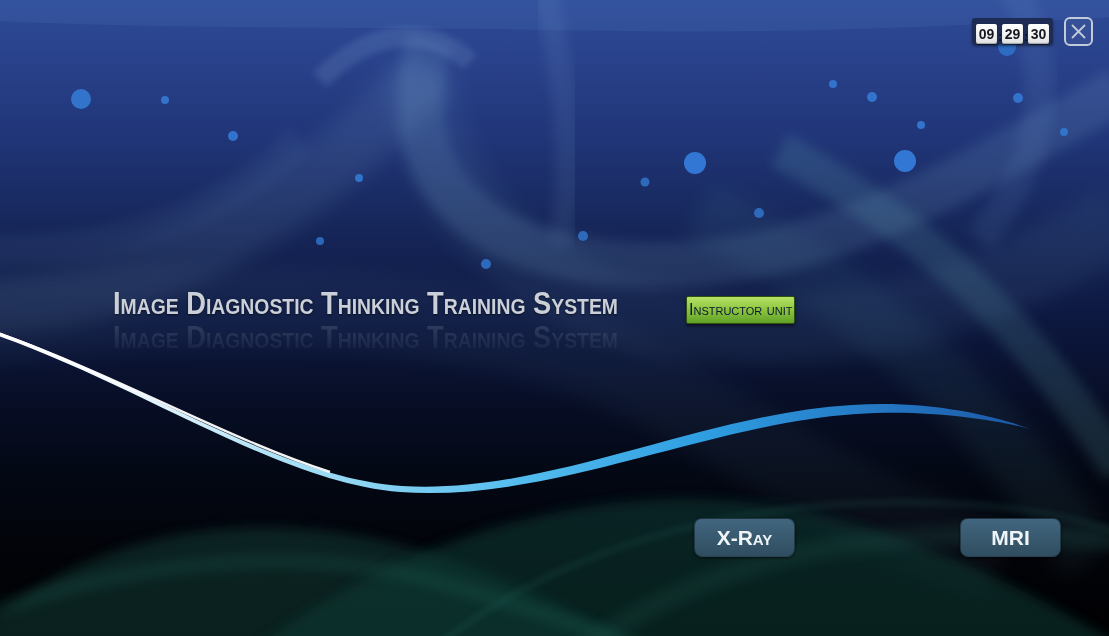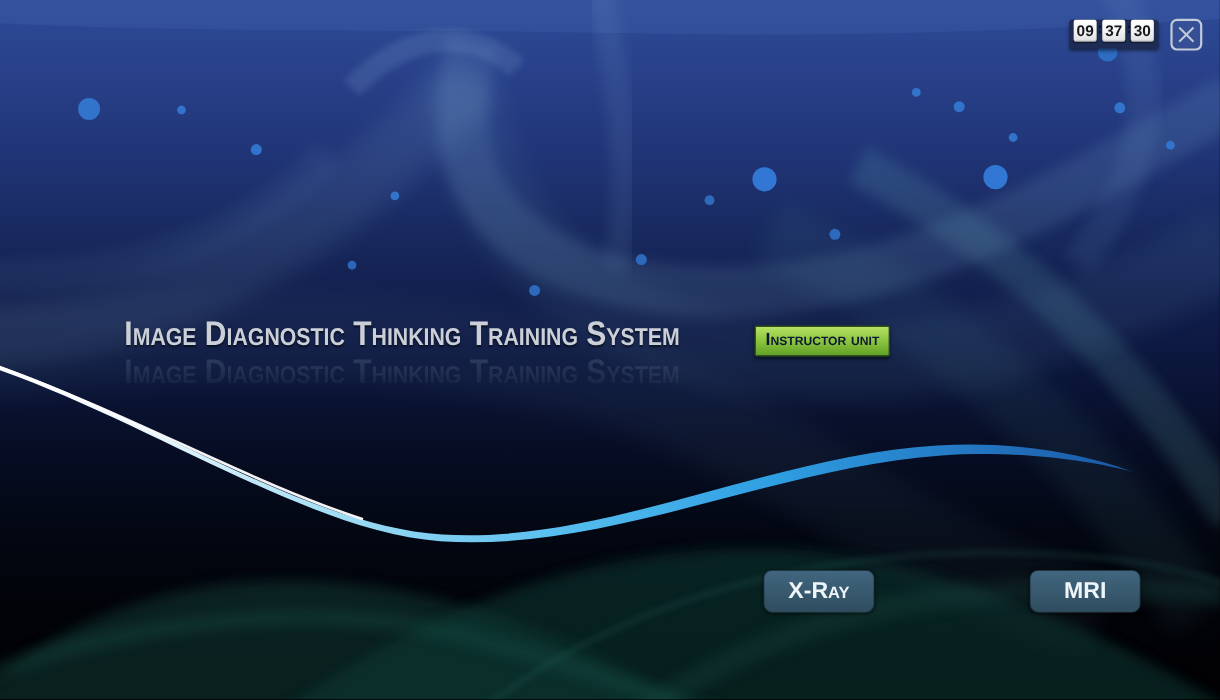--- a/index.html
+++ b/index.html
@@ -24,46 +24,46 @@
   }
   .title-reflection{
     font-size:31px;font-weight:700;font-variant:small-caps;
     color:#51627e;opacity:.52;white-space:nowrap;line-height:32px;
     transform:scaleX(.88);transform-origin:left center;
     -webkit-mask-image:linear-gradient(180deg,rgba(0,0,0,.9),rgba(0,0,0,.15));
             mask-image:linear-gradient(180deg,rgba(0,0,0,.9),rgba(0,0,0,.15));
   }
   .badge{
     position:absolute;left:686px;top:296px;height:26px;line-height:25px;
-    padding:0 9px;border-radius:2px;
+    padding:0 2px;border-radius:2px;
     background:linear-gradient(180deg,#b6e266 0%,#8dc63f 48%,#61a128 100%);
     border:1px solid #2f5210;
-    color:#0c1834;font-weight:700;font-size:16px;font-variant:small-caps;
+    color:#0c1834;font-weight:400;font-size:16px;font-variant:small-caps;
     white-space:nowrap;box-shadow:0 2px 3px rgba(0,0,0,.55);
   }
 
   
   .modality{
     position:absolute;top:518px;width:101px;height:39px;
     background:linear-gradient(180deg,#426680 0%,#37586d 55%,#304d60 100%);
     border:1px solid rgba(0,0,0,.35);border-radius:8px;
     color:#eef4f7;font-family:"Liberation Sans",sans-serif;
     font-size:21px;font-weight:700;font-variant:small-caps;
     display:flex;align-items:center;justify-content:center;
     box-shadow:0 1px 3px rgba(0,0,0,.6);cursor:pointer;box-sizing:border-box;
   }
   .modality.xray{left:694px;}
   .modality.ct{left:815px;}
-  .modality.mri{left:936px;}
+  .modality.mri{left:960px;}
 
   
   .clock{
     position:absolute;left:972px;top:18px;height:26px;
     background:#1e2c55;border-radius:3px;
-    display:flex;align-items:flex-start;padding:0 3px;
+    display:flex;align-items:flex-end;padding:0 3px;
     box-shadow:0 2px 3px rgba(0,0,0,.45);
   }
   .clock-seg{
     width:21px;height:20px;margin:0 1px;border-radius:2px;
     background:linear-gradient(180deg,#ffffff 0%,#f2f2f3 55%,#dfe0e2 100%);
     color:#14171d;font-size:14px;font-weight:700;
     display:flex;align-items:center;justify-content:center;
     box-shadow:inset 0 -1px 1px rgba(0,0,0,.28),0 1px 1px rgba(0,0,0,.5);
   }
   .clock-sep{color:#0a0f22;font-weight:700;font-size:13px;width:3px;text-align:center;}
@@ -154,21 +154,21 @@
       <circle cx="1018" cy="98" r="5" fill="#3273cc"></circle>
       <circle cx="1064" cy="132" r="4" fill="#3273cc"></circle>
       <circle cx="905" cy="161" r="11" fill="#3377d4"></circle>
       <circle cx="1007" cy="47" r="9" fill="#2d6cc2"></circle>
     </g>
   </svg>
 
   <div class="clock">
     <div class="clock-seg">09</div>
     <div class="clock-sep">:</div>
-    <div class="clock-seg">37</div>
+    <div class="clock-seg">29</div>
     <div class="clock-sep">:</div>
     <div class="clock-seg">30</div>
   </div>
 
   <button class="close-btn">
     <svg width="17" height="17" viewBox="0 0 17 17">
       <line x1="2" y1="2" x2="15" y2="15" stroke="#c2cbd9" stroke-width="1.8"></line>
       <line x1="15" y1="2" x2="2" y2="15" stroke="#c2cbd9" stroke-width="1.8"></line>
     </svg>
   </button>

